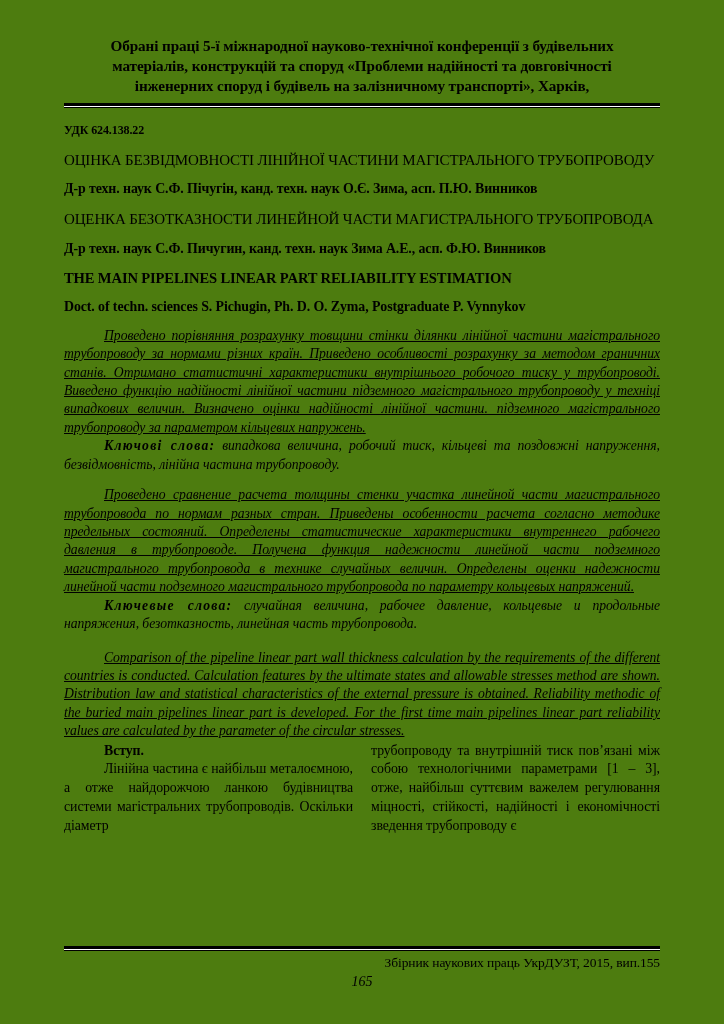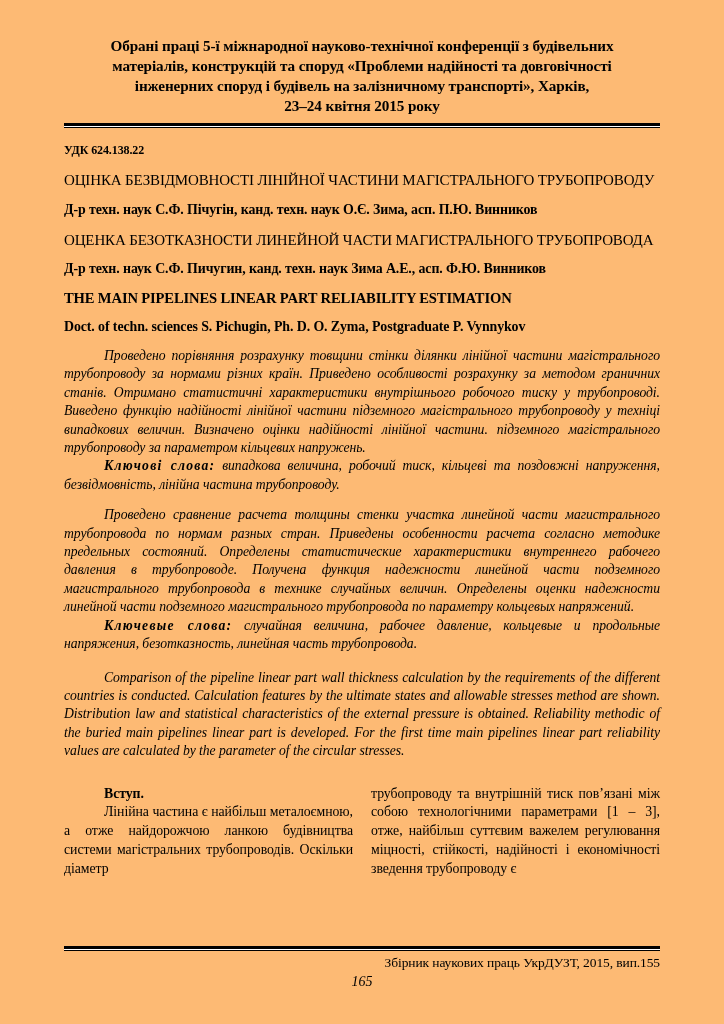--- a/index.html
+++ b/index.html
@@ -5,21 +5,21 @@
 <style>
   html, body {
     margin: 0;
     padding: 0;
     background: #ffffff;
   }
   .page {
     position: relative;
     width: 724px;
     height: 1024px;
-    background: #fdba74;
+    background: #4d7c0f;
     overflow: hidden;
     font-family: "Liberation Serif", "DejaVu Serif", serif;
     color: #000000;
     box-sizing: border-box;
   }
   .content {
     position: absolute;
     left: 64px;
     top: 0;
     width: 596px;
@@ -83,20 +83,21 @@
 
   
   .abstract {
     margin-top: 12px;
     font-style: italic;
     font-size: 13.7px;
     line-height: 1.345;
     text-align: justify;
     text-indent: 40px;
     letter-spacing: -0.05px;
+    text-decoration: underline;
   }
   .abstract.en {
     margin-top: 15px;
     text-indent: 40px;
   }
   .keywords {
     margin-top: 0;
     font-style: italic;
     font-size: 13.7px;
     line-height: 1.345;
@@ -108,21 +109,21 @@
     font-weight: bold;
     font-style: italic;
   }
   .kw-ua .kw-label,
   .kw-ru .kw-label {
     letter-spacing: 1.2px;
   }
 
   
   .body-cols {
-    margin-top: 24px;
+    margin-top: 1px;
     display: flex;
     gap: 18px;
   }
   .body-col {
     width: 289px;
     font-size: 13.8px;
     line-height: 1.36;
     text-align: justify;
     letter-spacing: -0.05px;
   }
@@ -173,21 +174,20 @@
 </head>
 <body>
 
 <div class="page">
   <div class="content">
 
     <div class="runhead">
       <span class="runhead-line">Обрані праці 5-ї міжнародної науково-технічної конференції з будівельних</span>
       <span class="runhead-line">матеріалів, конструкцій та споруд «Проблеми надійності та довговічності</span>
       <span class="runhead-line">інженерних споруд і будівель на залізничному транспорті», Харків,</span>
-      <span class="runhead-line">23–24 квітня 2015 року</span>
     </div>
 
     <div class="rule-double">
       <div class="thick"></div>
       <div class="gap"></div>
       <div class="thin"></div>
     </div>
 
     <div class="udk">УДК 624.138.22</div>
 

